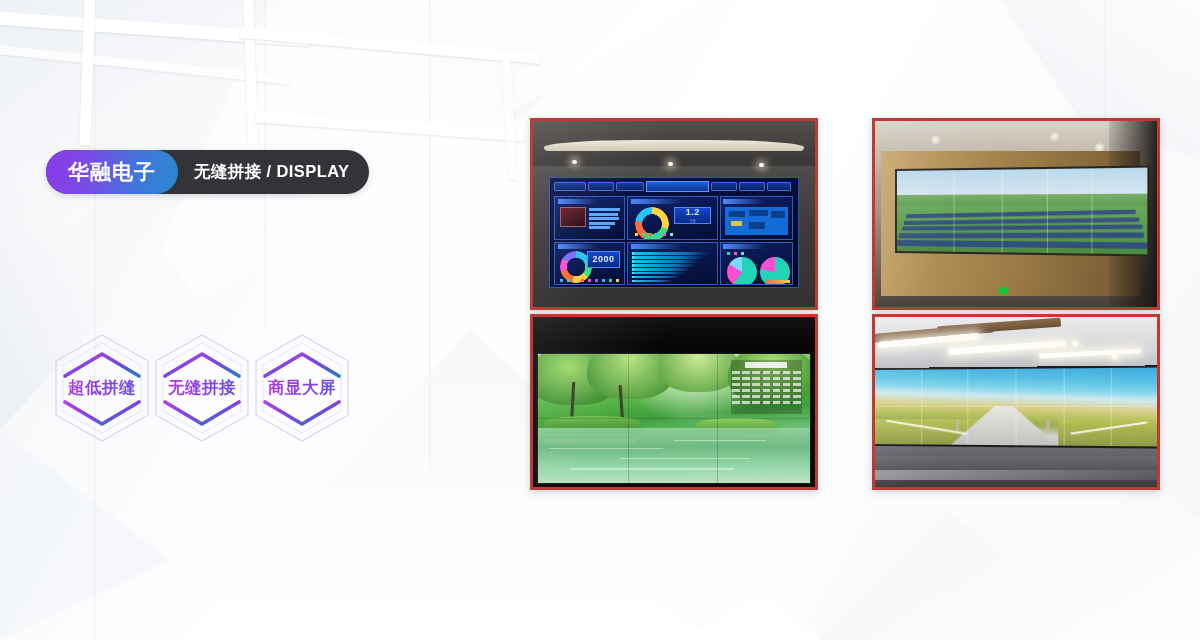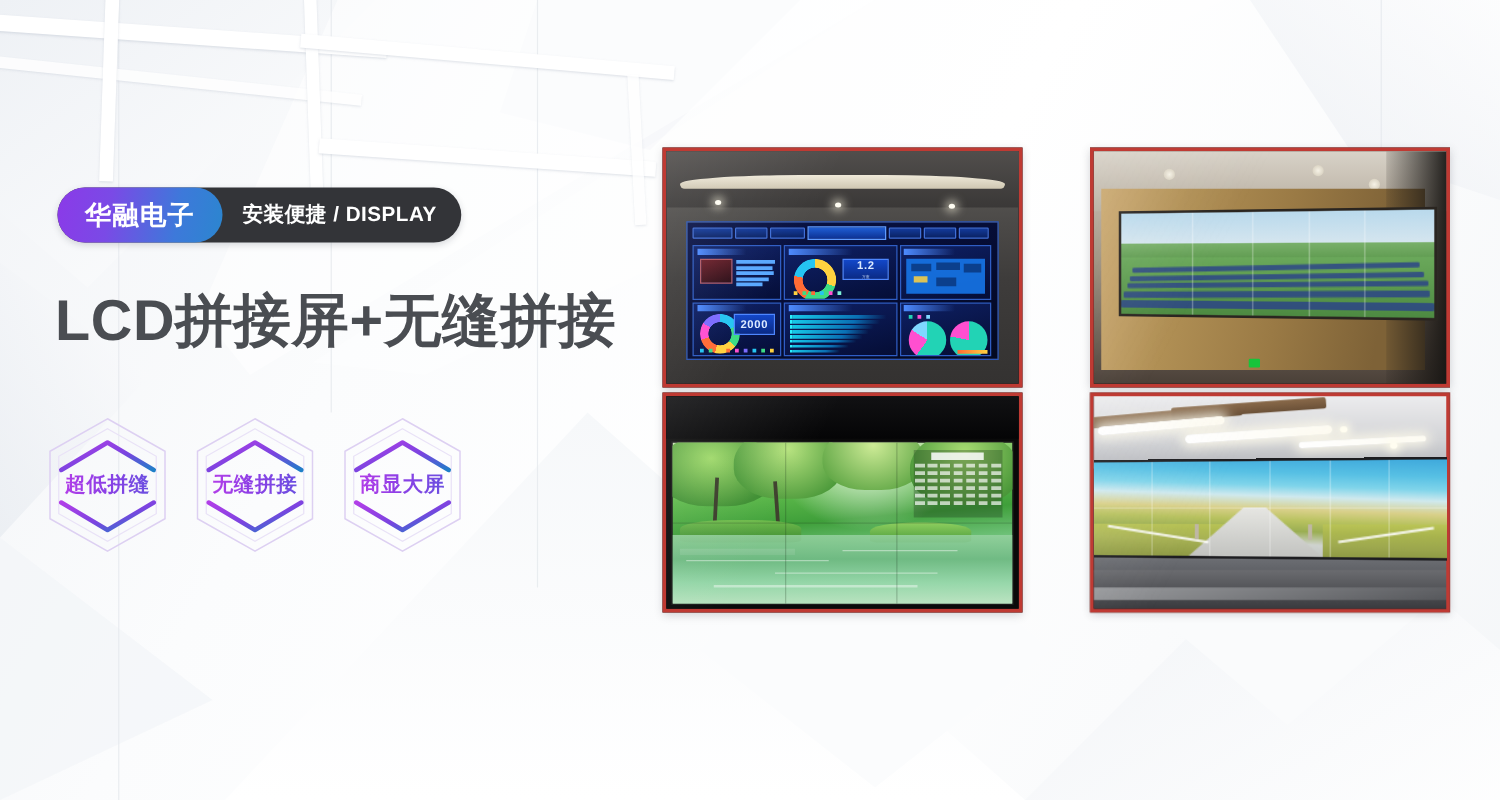--- a/index.html
+++ b/index.html
@@ -49,21 +49,21 @@
     color:#4a4d52; font-size:46px; font-weight:bold; letter-spacing:.5px;
     white-space:nowrap; line-height:1.08;
   }
   #subheadline {
     position:absolute; left:46px; top:296px; z-index:6;
     color:#92959b; font-size:20px; font-weight:normal; letter-spacing:.2px;
     white-space:nowrap;
   }
 
   
-  #features { position:absolute; left:36px; top:332px; display:flex; gap:18px; z-index:6; }
+  #features { position:absolute; left:52px; top:332px; display:flex; z-index:6; }
   .hex { position:relative; width:100px; height:112px; display:flex; align-items:center; justify-content:center; }
   .hex svg { position:absolute; left:0; top:0; }
   .hex-label {
     position:relative; z-index:2; font-size:16.5px; font-weight:bold;
     white-space:nowrap; letter-spacing:.5px;
     background:linear-gradient(92deg,#b23ee8 0%,#8e3fe6 45%,#6a4fe0 100%);
     -webkit-background-clip:text; background-clip:text;
     -webkit-text-fill-color:transparent; color:#9340e4;
   }
 
@@ -224,24 +224,23 @@
     <div class="beam" style="left:-10px;top:60px;width:300px;height:9px;transform:rotate(6deg);opacity:.8;"></div>
     <div class="beam" style="left:82px;top:-10px;width:11px;height:155px;transform:rotate(2deg);"></div>
     <div class="beam" style="left:246px;top:-10px;width:10px;height:180px;transform:rotate(-2deg);"></div>
     <div class="beam" style="left:240px;top:40px;width:300px;height:11px;transform:rotate(5deg);"></div>
     <div class="beam" style="left:255px;top:120px;width:270px;height:12px;transform:rotate(4deg);"></div>
     <div class="beam" style="left:505px;top:60px;width:9px;height:120px;transform:rotate(-3deg);opacity:.75;"></div>
   </div>
 
   <div id="badge-pill">
     <div id="badge-brand">华融电子</div>
-    <div id="badge-sub">安装便捷 / DISPLAY</div>
+    <div id="badge-sub">无缝拼接 / DISPLAY</div>
   </div>
 
-  <div id="headline">LCD拼接屏+无缝拼接</div>
 
   <div id="features">
 
     <div class="hex">
       <svg width="100" height="112" viewBox="0 0 100 112">
         <defs>
           <linearGradient id="hg0" x1="0" y1="0" x2="1" y2="1">
             <stop offset="0%" stop-color="#b23ee8"></stop>
               <stop offset="55%" stop-color="#7a44e0"></stop>
               <stop offset="100%" stop-color="#1f7fc8"></stop>

